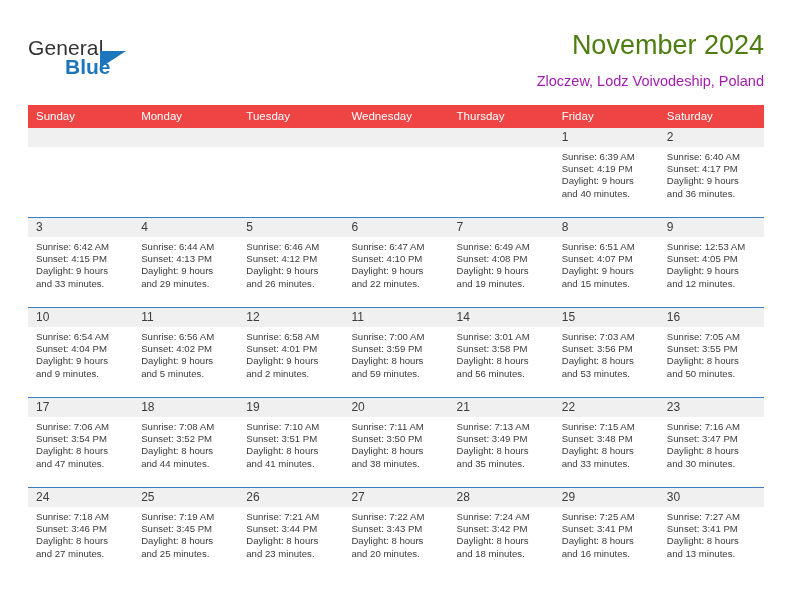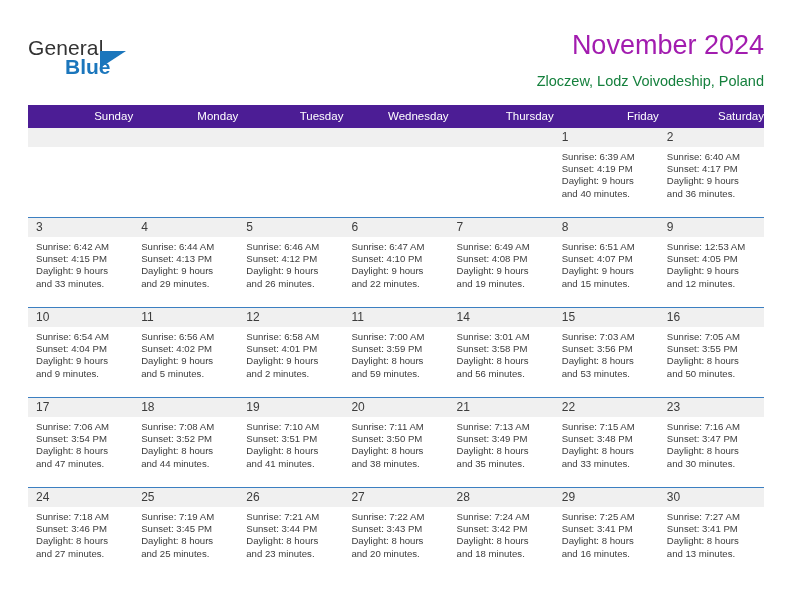--- a/index.html
+++ b/index.html
@@ -66,50 +66,50 @@
   }
 
   .title-block {
     position: absolute;
     right: 0;
     top: 0;
     text-align: right;
   }
   .cal-title {
     font-size: 27px;
-    color: #a21caf;
+    color: #4d7c0f;
     line-height: 34px;
     white-space: nowrap;
   }
   .cal-subtitle {
     font-size: 14.5px;
-    color: #15803d;
+    color: #a21caf;
     line-height: 20px;
     margin-top: 9px;
     white-space: nowrap;
   }
 
   
   .calendar {
     position: absolute;
     left: 28px;
     top: 105px;
     width: 736px;
   }
   .cal-table {
     width: 736px;
     border-collapse: collapse;
     table-layout: fixed;
   }
   .cal-head th {
-    background: #4c1d95;
+    background: #ef4444;
     color: #ffffff;
     font-size: 11.5px;
     font-weight: normal;
-    text-align: right;
+    text-align: left;
     padding: 5px 0 6px 8px;
     height: 11px;
     box-sizing: border-box;
   }
   .cal-body td {
     vertical-align: top;
     padding: 0;
     border-top: 1px solid #3c7fc1;
     height: 89px;
     box-sizing: border-box;

